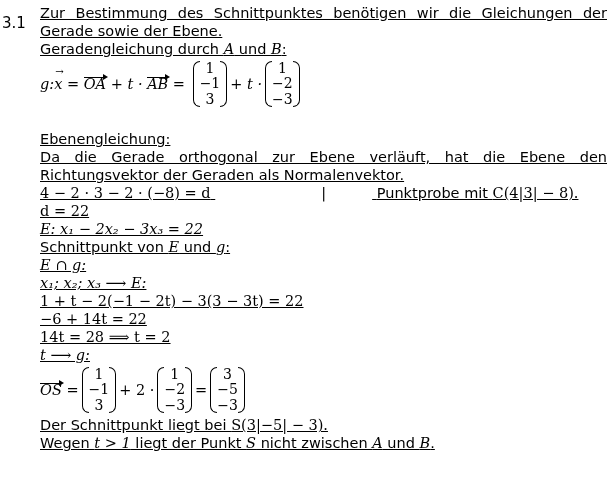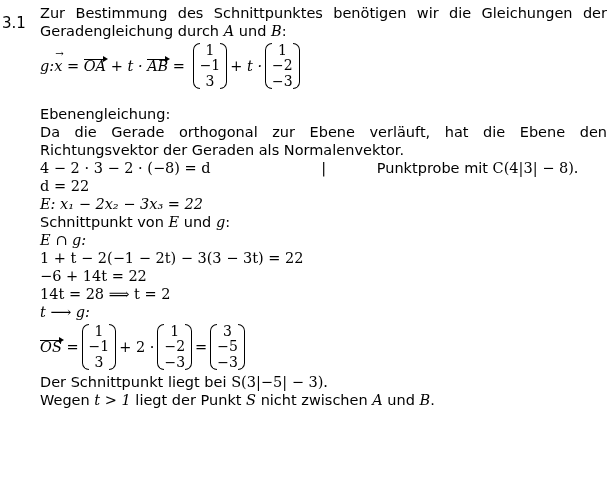--- a/index.html
+++ b/index.html
@@ -2,21 +2,21 @@
 <html><head>
 <meta charset="utf-8">
 <style>
   html, body { margin: 0; padding: 0; background: #ffffff; }
   body {
     width: 616px; height: 480px; overflow: hidden; position: relative;
     font-family: "DejaVu Sans", sans-serif; font-size: 14.5px; color: #000;
   }
   .num { position: absolute; left: 2px; top: 14px; font-size: 15px; }
   .content { position: absolute; left: 40px; top: 4px; width: 567px; }
-  .line { line-height: 18px; height: 18px; white-space: nowrap; }
+  .line { line-height: 18px; height: 18px; white-space: nowrap; text-decoration: underline; }
   .just { text-align: justify; text-align-last: justify; white-space: normal; }
   .m { font-family: "DejaVu Serif", serif; font-style: italic; }
   .r { font-family: "DejaVu Serif", serif; }
   .ovl { position: relative; display: inline-block; }
   .ovl::before {
     content: ""; position: absolute; left: 0; right: 0; top: 1px; height: 1px; background: #000;
   }
   .ovl::after {
     content: ""; position: absolute; right: -2px; top: -2px;
     border-left: 5px solid #000; border-top: 3px solid transparent; border-bottom: 3px solid transparent;
@@ -39,20 +39,21 @@
   .vec::after { right: 0; border-left: none; border-radius: 0 8px 8px 0; }
   .bar { display: inline-block; margin-left: 106px; margin-right: 46px; }
 </style>
 </head>
 <body>
 
 <div class="num">3.1</div>
 
 <div class="content">
   <div class="line just">Zur Bestimmung des Schnittpunktes benötigen wir die Gleichungen der</div>
+  <div class="line">Gerade sowie der Ebene.</div>
 
   <div class="line">
     <span>Geradengleichung durch </span><span class="m">A</span><span> und </span><span class="m">B</span><span>:</span>
   </div>
 
   <div class="eqrow m">
     <span>g: </span>
     <span class="vecx">x</span>
     <span class="r" style="white-space:pre"> = </span>
     <span class="ovl">OA</span>
@@ -65,35 +66,36 @@
       <span>3</span>
     </span>
     <span>+ t ·</span>
     <span class="vec" style="font-style:normal">
       <span>1</span>
       <span>−2</span>
       <span>−3</span>
     </span>
   </div>
 
-  <div class="line" style="margin-top:13px">Ebenengleichung:</div>
+  <div class="line" style="margin-top:20px">Ebenengleichung:</div>
   <div class="line just">Da die Gerade orthogonal zur Ebene verläuft, hat die Ebene den</div>
   <div class="line">Richtungsvektor der Geraden als Normalenvektor.</div>
   <div class="line">
     <span class="r">4 − 2 · 3 − 2 · (−8) = d</span>
     <span class="bar">|</span>
     <span>Punktprobe mit </span><span class="r">C(4|3| − 8).</span>
   </div>
   <div class="line r">d = 22</div>
   <div class="line m">E:  x₁ − 2x₂ − 3x₃ = 22</div>
 
   <div class="line">
     <span>Schnittpunkt von </span><span class="m">E</span><span> und </span><span class="m">g</span><span>:</span>
   </div>
   <div class="line m">E ∩ g:</div>
+  <div class="line m">x₁; x₂; x₃ ⟶  E:</div>
   <div class="line r">1 + t − 2(−1 − 2t) − 3(3 − 3t) = 22</div>
   <div class="line r">−6 + 14t = 22</div>
   <div class="line r">14t = 28 ⟹  t = 2</div>
   <div class="line m">t  ⟶  g:</div>
 
   <div class="eqrow r">
     <span class="ovl m">OS</span>
     <span style="white-space:pre"> =</span>
     <span class="vec">
       <span>1</span>

